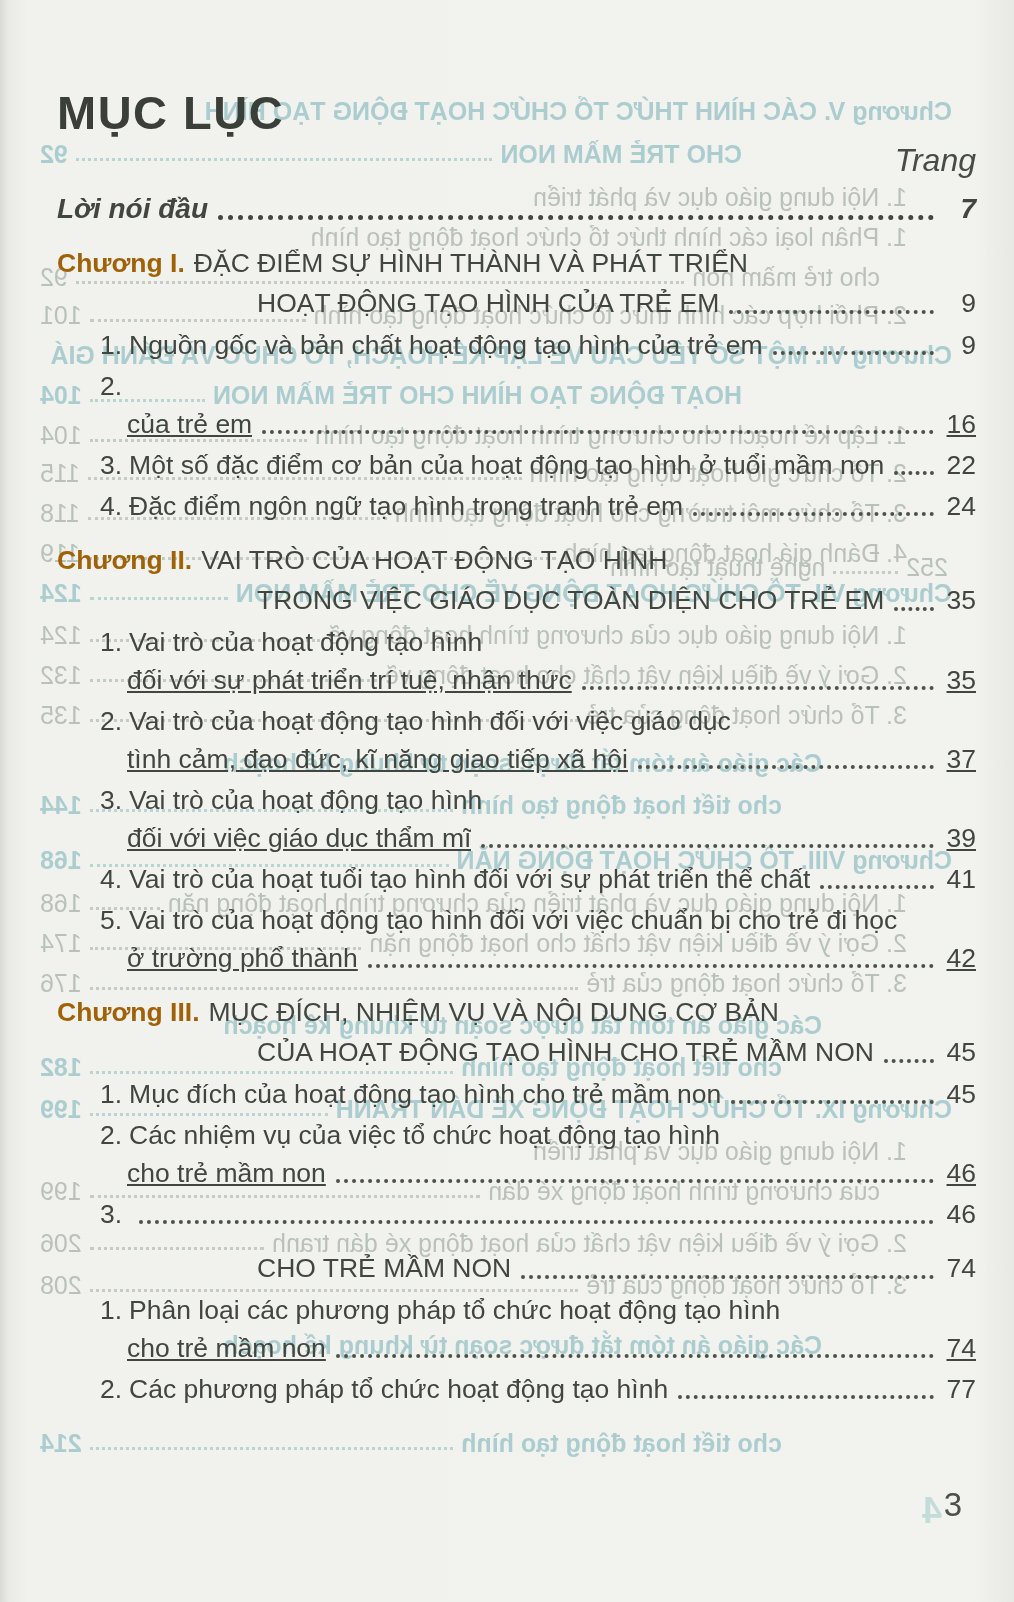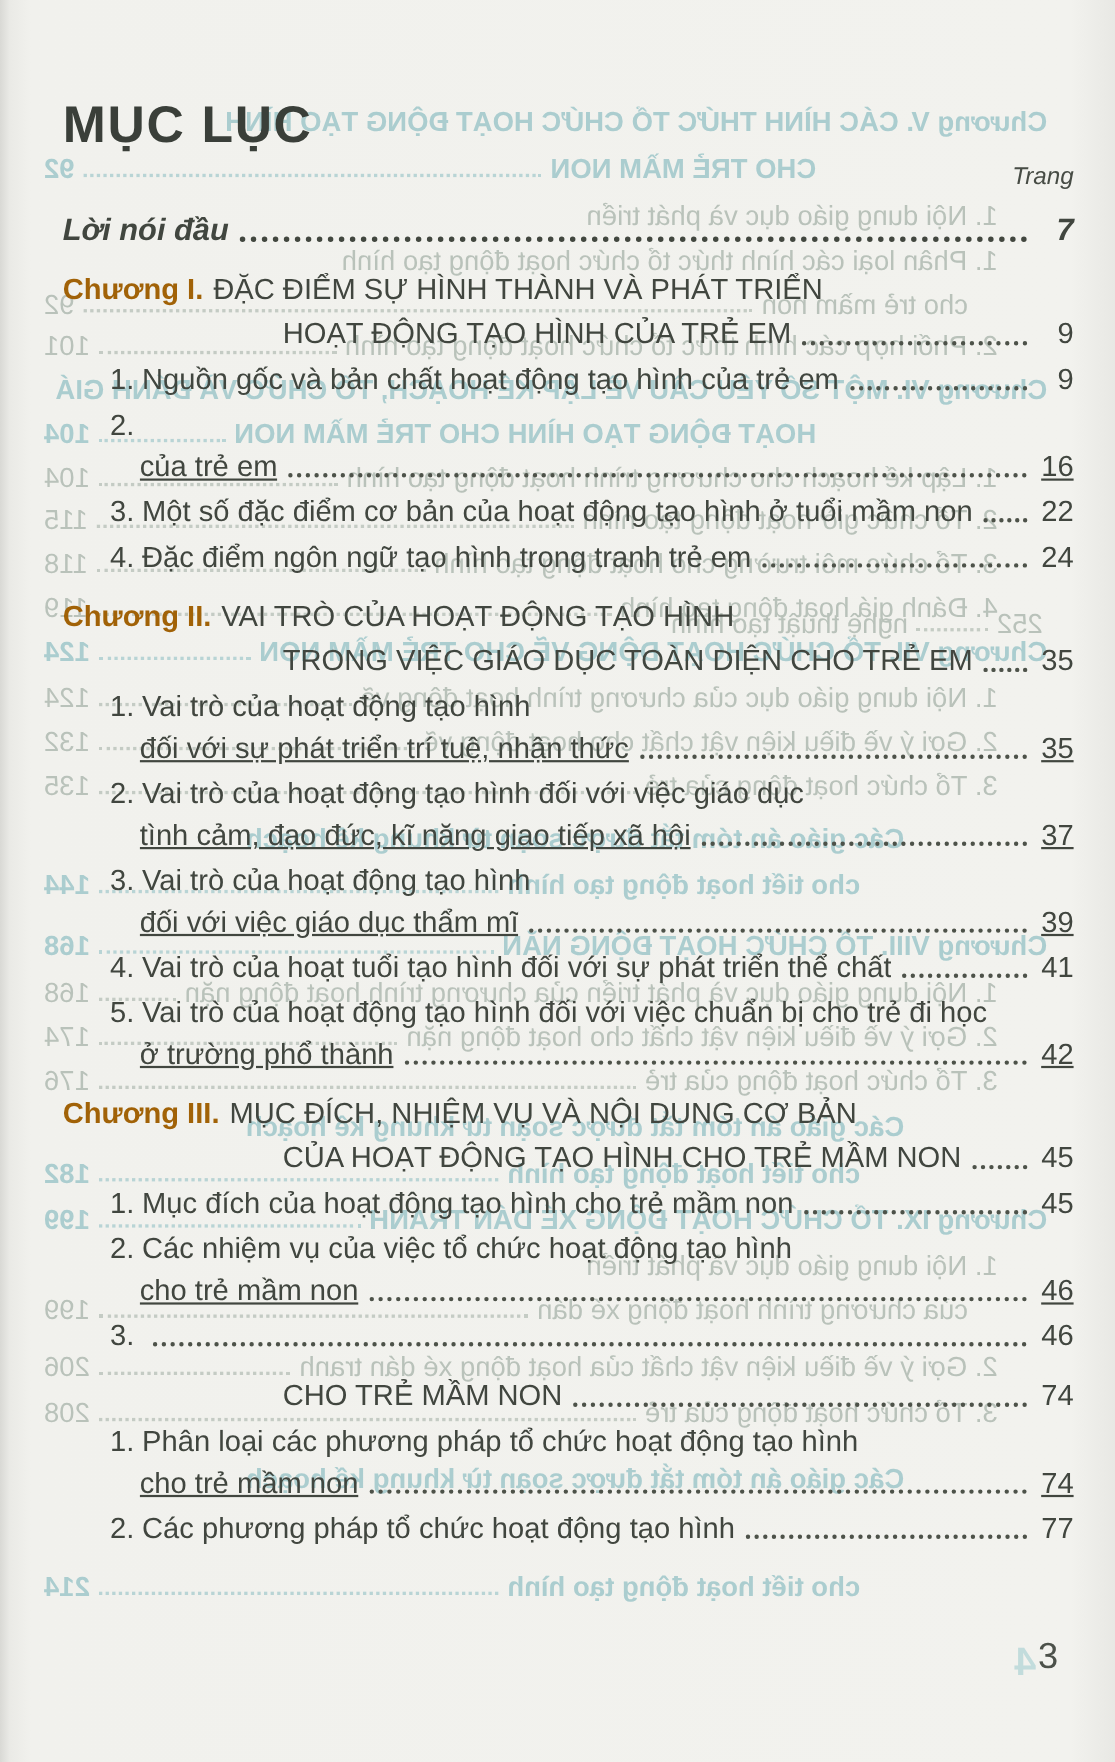--- a/index.html
+++ b/index.html
@@ -31,21 +31,21 @@
     position:absolute;right:72px;top:1490px;transform:scaleX(-1);
     color:#c2dcdc;font-size:36px;font-weight:bold;z-index:1;
   }
   
   .content{position:absolute;inset:0;z-index:2;padding:86px 38px 0 57px;}
   h1.title{
     margin:0;font-size:47px;font-weight:bold;letter-spacing:1.5px;
     color:#3a3f39;line-height:54px;
   }
   .trang{
-    text-align:right;font-style:italic;font-size:22px;color:#474c45;
+    text-align:right;font-style:italic;font-size:32px;color:#474c45;
     margin:4px 0 14px 0;line-height:32px;
   }
   .row{display:flex;align-items:flex-end;line-height:38px;font-size:26.5px;}
   .t{white-space:nowrap;overflow:hidden;}
   .lbl{margin-right:9px;white-space:nowrap;}
   .dots{flex:1 1 auto;border-bottom:4.5px dotted #4d5249;margin:0 10px 9px 10px;min-width:24px;}
   .pg{min-width:32px;text-align:right;white-space:nowrap;}
   .preface{margin-bottom:10px;}
   .preface .row{font-weight:bold;font-style:italic;font-size:28px;}
   .preface .dots{border-bottom-width:5px;border-color:#42473f;margin-bottom:8px;}

